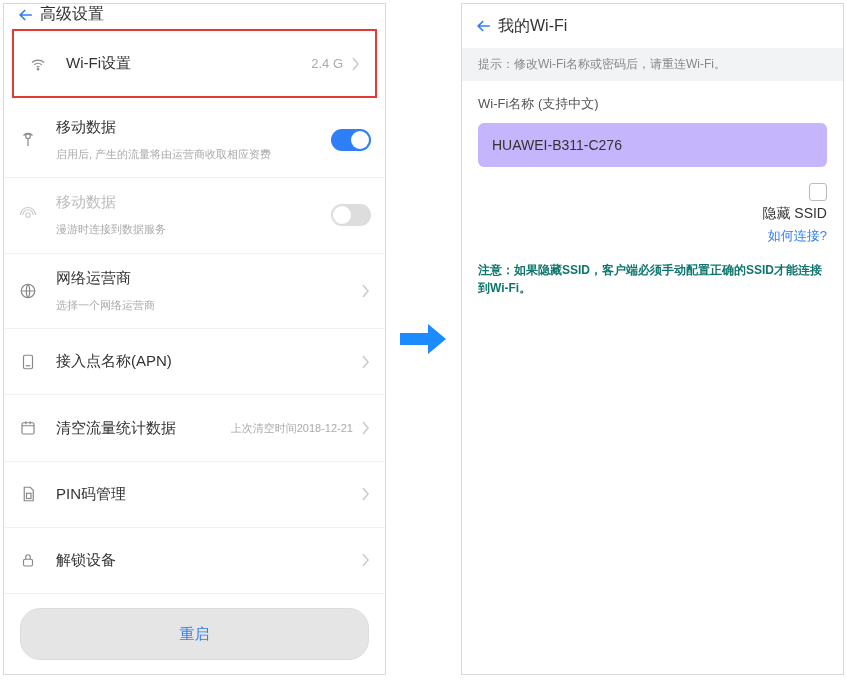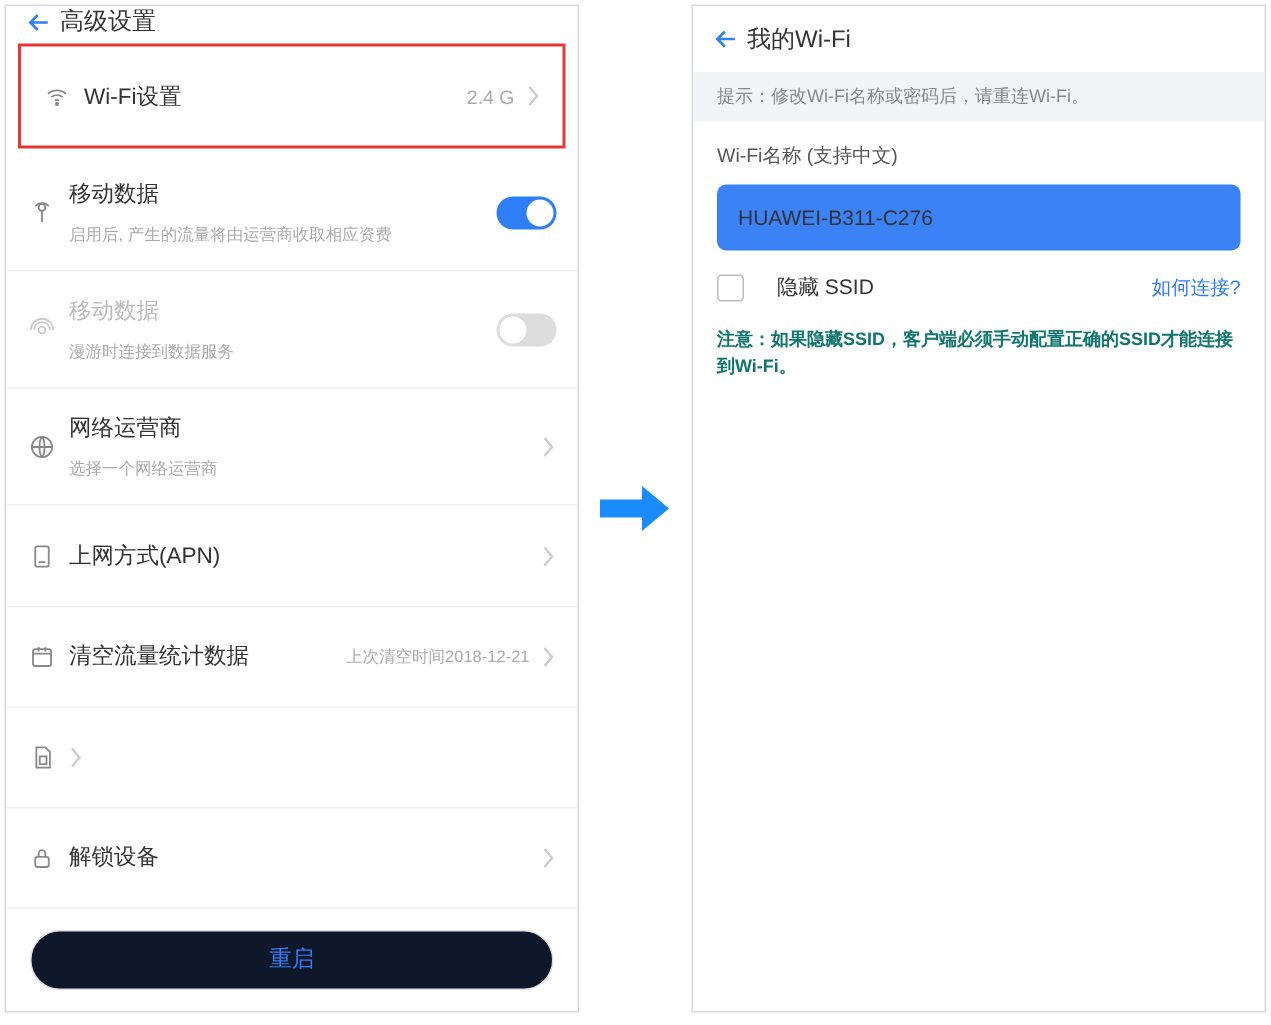--- a/index.html
+++ b/index.html
@@ -2,47 +2,47 @@
 <html><head>
   <meta charset="utf-8">
   <style>
     * { box-sizing: border-box; margin: 0; padding: 0; font-family: -apple-system, "Helvetica Neue", Arial, sans-serif; }
     body { background: #fff; width: 847px; height: 683px; display: flex; align-items: flex-start; gap: 10px; padding: 3px; }
     .phone { width: 390px; height: 672px; border: 1px solid #d9d9d9; background: #fff; display: flex; flex-direction: column; overflow: hidden; }
     .header { display: flex; align-items: center; height: 44px; padding: 0 12px; gap: 4px; }
     .back-arrow { color: #2e7ff7; }
     .title { font-size: 16px; color: #333; }
     .hint-bar { background: #f2f3f5; color: #888; font-size: 12px; padding: 8px 16px; }
-    .row { display: flex; align-items: center; padding: 29px 14px; border-bottom: 1px solid #f1f1f1; min-height: 56px; gap: 8px; }
+    .row { display: flex; align-items: center; padding: 29px 14px; border-bottom: 1px solid #f1f1f1; min-height: 56px; gap: 18px; }
     .row:last-of-type { border-bottom: 1px solid #f1f1f1; }
     .icon-slot { width: 20px; display: flex; justify-content: center; color: #888; }
     .row-main { flex: 1; display: flex; flex-direction: column; }
     .row-label { font-size: 15px; color: #333; }
     .row-sub { font-size: 11px; color: #aaa; margin-top: 10px; }
     .row-right { display: flex; align-items: center; gap: 8px; }
     .value-text { font-size: 13px; color: #aaa; }
     .value-text.stack { display: flex; flex-direction: row; align-items: flex-end; line-height: 1.3; font-size: 11px; }
     .chevron { color: #ccc; }
     .toggle { width: 40px; height: 22px; border-radius: 11px; position: relative; }
     .toggle.on { background: #2e7ff7; }
     .toggle.off { background: #ddd; }
     .toggle::after { content: ""; position: absolute; top: 2px; width: 18px; height: 18px; background: #fff; border-radius: 50%; }
     .toggle.on::after { right: 2px; }
     .toggle.off::after { left: 2px; }
     .reboot-wrap { padding: 14px 16px; }
-    .reboot-btn { width: 100%; height: 40px; border-radius: 20px; border: 1px solid #ddd; background: #0f172a; color: #2e7ff7; font-size: 15px; }
+    .reboot-btn { width: 100%; height: 52px; border-radius: 20px; border: 1px solid #ddd; background: #e5e5e5; color: #2e7ff7; font-size: 15px; }
     .highlight-red { border: 2px solid #e53935; }
     .section { padding: 14px 16px 4px; }
     .sec-label { font-size: 13px; color: #555; margin-bottom: 10px; }
-    .input { width: 100%; height: 44px; border-radius: 6px; background: #3b82f6; border: none; padding: 0 14px; font-size: 14px; color: #333; outline: none; }
+    .input { width: 100%; height: 44px; border-radius: 6px; background: #c4b5fd; border: none; padding: 0 14px; font-size: 14px; color: #333; outline: none; }
     .pwd-wrap { position: relative; }
     .pwd-wrap .input { padding-right: 44px; letter-spacing: 2px; }
     .eye-btn { position: absolute; right: 2px; top: 2px; width: 40px; height: 40px; display: flex; align-items: center; justify-content: center; color: #999; }
     .strength { display: inline-block; background: #2e9b3a; color: #fff; font-size: 11px; border-radius: 8px; padding: 1px 8px; margin-left: 10px; }
-    .checkbox-row { display: flex; align-items: flex-end; padding: 12px 16px; gap: 22px; }
+    .checkbox-row { display: flex; align-items: flex-end; padding: 12px 16px; gap: 4px; flex-direction: column; }
     .checkbox { width: 18px; height: 18px; border: 1px solid #bbb; border-radius: 3px; }
     .checkbox-row .rlabel { font-size: 14px; color: #333; flex: 1; }
     .link { color: #2e7ff7; font-size: 13px; }
     .warn { color: #0f766e; font-size: 12px; padding: 4px 16px; line-height: 1.5; font-weight: bold; }
     .arrow-col { width: 56px; display: flex; align-items: center; justify-content: center; height: 672px; }
     .big-arrow { color: #1a8cff; }
     svg { display: block; }
   </style>
 </head>
 <body>
@@ -134,21 +134,21 @@
   </div>
 
   <div class="row">
     <span class="icon-slot">
       <svg width="18" height="18" viewBox="0 0 24 24" fill="none" stroke="currentColor" stroke-width="1.6">
           <rect x="6" y="3" width="12" height="18" rx="2"></rect>
           <path d="M9 17h6"></path>
         </svg>
     </span>
     <div class="row-main">
-        <span class="row-label">上网方式(APN)</span>
+        <span class="row-label">接入点名称(APN)</span>
       </div>
     <div class="row-right">
         <span class="chevron">
           <svg width="10" height="14" viewBox="0 0 8 14" stroke="currentColor" fill="none" stroke-width="1.6">
             <path d="M1 1l5 6-5 6"></path>
           </svg>
         </span>
       </div>
   </div>
 
@@ -175,20 +175,23 @@
     </div>
   </div>
 
   <div class="row">
     <span class="icon-slot">
       <svg width="18" height="18" viewBox="0 0 24 24" fill="none" stroke="currentColor" stroke-width="1.6">
           <path d="M7 3h8l4 4v14H7z"></path>
           <rect x="10" y="11" width="6" height="7"></rect>
         </svg>
     </span>
+    <div class="row-main">
+        <span class="row-label">PIN码管理</span>
+      </div>
     <div class="row-right">
         <span class="chevron">
           <svg width="10" height="14" viewBox="0 0 8 14" stroke="currentColor" fill="none" stroke-width="1.6">
             <path d="M1 1l5 6-5 6"></path>
           </svg>
         </span>
       </div>
   </div>
 
   <div class="row">

